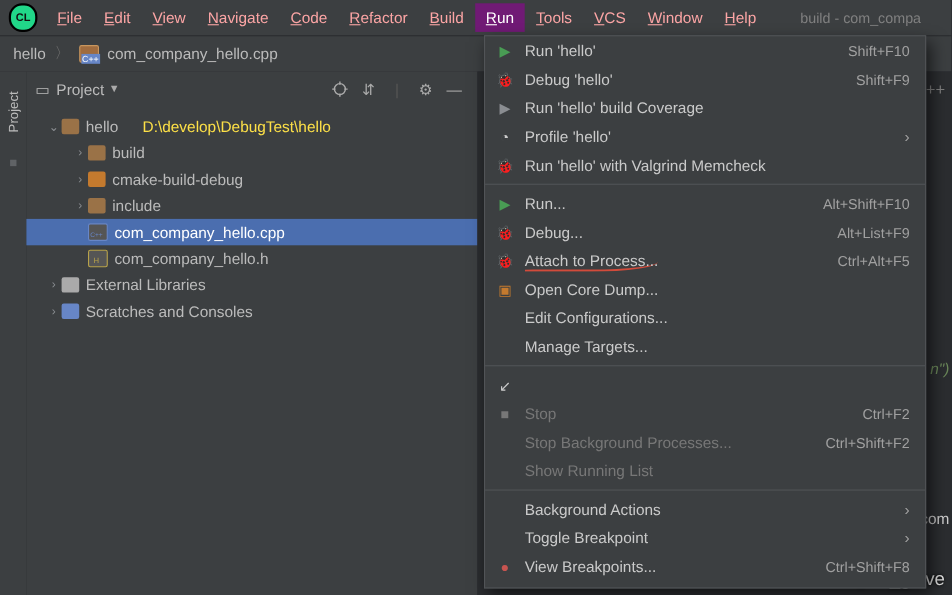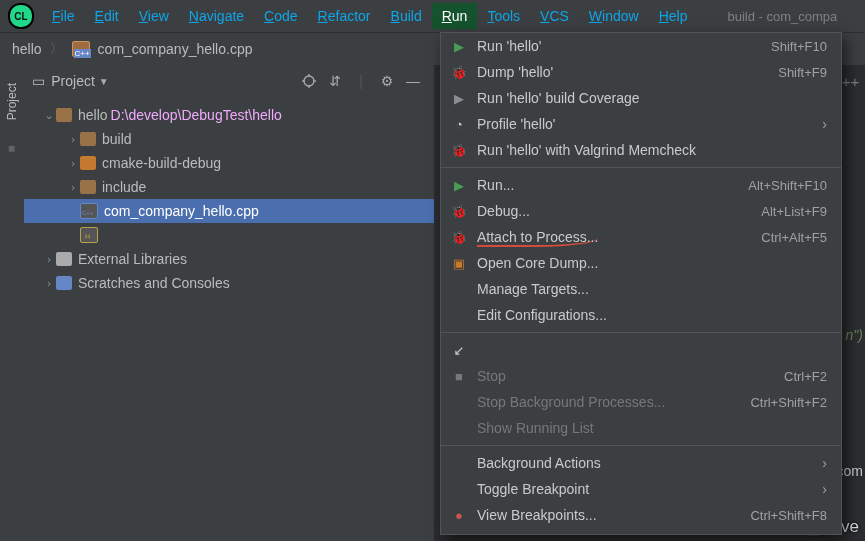--- a/index.html
+++ b/index.html
@@ -1,19 +1,19 @@
 <!DOCTYPE html>
 <html><head>
 <meta charset="utf-8">
 <style>
 html,body{margin:0;padding:0;width:865px;height:541px;overflow:hidden;background:#2b2d30;font-family:"Segoe UI",sans-serif;font-size:14px;color:#bbbbbb;user-select:none}
 .menubar{display:flex;align-items:center;height:32px;background:#3c3f41}
 .app-icon{width:22px;height:22px;margin:0 8px;background:#21d789;border:2px solid #000;border-radius:12px;display:flex;align-items:center;justify-content:center;font-size:10px;font-weight:bold;color:#111}
-.menubar .mi{padding:5px 10px;cursor:pointer;color:#0ea5e9}
-.menubar .mi.on{background:#14532d;color:#fff}
+.menubar .mi{padding:5px 10px;cursor:pointer;color:#fca5a5}
+.menubar .mi.on{background:#701a75;color:#fff}
 .menubar .mi u{text-decoration-thickness:1px}
 .title-text{margin-left:30px;color:#808080;font-size:13px}
 .crumb{display:flex;align-items:center;height:32px;background:#3c3f41;border-top:1px solid #2b2d30;padding-left:12px;gap:8px}
 .crumb .sep{color:#707070}
 .crumb-icon{width:16px;height:14px;background:#a06c3f;border:1px solid #c8965e;border-radius:2px;position:relative}
 .crumb-icon small{position:absolute;bottom:-2px;left:1px;font-size:8px;color:#fff;background:#6786c7;padding:0 1px}
 .body{display:flex;height:calc(100% - 64px)}
 .sidebar{width:24px;background:#3c3f41;display:flex;flex-direction:column;align-items:center;padding-top:12px;gap:10px}
 .sidebar .vtab{writing-mode:vertical-rl;transform:rotate(180deg);font-size:12px;color:#bbbbbb;padding:6px 0}
 .sidebar .dim{color:#606366}
@@ -30,21 +30,21 @@
 .row .ic{width:16px;height:14px;margin-right:6px;flex-shrink:0}
 .fold{background:#9a7247;border-radius:2px}
 .fold.or{background:#c47a2e}
 .file-c{background:linear-gradient(135deg,#ff4b4b,#ffb14b,#4bff7a,#4bb2ff);border-radius:2px}
 .file-cpp{background:#555;border:1px solid #6786c7;border-radius:2px}
 .file-cpp::after{content:"C++";font-size:6px;color:#6786c7;position:relative;top:-2px;left:1px}
 .file-h{background:#555;border:1px solid #b8a34a;border-radius:2px}
 .file-h::after{content:"H";font-size:7px;color:#b8a34a;position:relative;top:-2px;left:4px}
 .lib{background:#aaa;border-radius:2px}
 .scr{background:#6786c7;border-radius:2px}
-.row .dim{color:#f0abfc;margin-left:3px}
+.row .dim{color:#fde047;margin-left:22px}
 .pad0{padding-left:18px}.pad1{padding-left:42px}
 .editor{flex:1;background:#2b2d30;position:relative}
 .editor .hint{position:absolute;top:8px;right:6px;color:#808080;font-size:15px;font-style:italic}
 .editor .frag{position:absolute;right:2px;top:262px;color:#6a8759;font-style:italic}
 .editor .frag2{position:absolute;right:2px;top:398px;color:#ccc}
 .watermark{position:absolute;right:6px;bottom:4px;color:#dedede;font-size:17px;text-shadow:0 0 3px #000}
 .menu{position:absolute;left:440px;top:32px;width:400px;background:#3c3f41;border:1px solid #515457;box-shadow:4px 6px 14px rgba(0,0,0,0.6);z-index:50;padding-bottom:6px}
 .msep{height:1px;background:#515457;margin:4px 0}
 .mit{display:flex;align-items:center;height:26px;padding:0 14px 0 8px;cursor:pointer;color:#cacaca}
 .mit.dis{color:#777}
@@ -133,20 +133,21 @@
           <span>include</span>
         </div>
         <div class="row pad1 sel">
           <span class="ar"></span>
           <span class="ic file-cpp"></span>
           <span>com_company_hello.cpp</span>
         </div>
         <div class="row pad1">
           <span class="ar"></span>
           <span class="ic file-h"></span>
+          <span>com_company_hello.h</span>
         </div>
         <div class="row pad0">
           <span class="ar">›</span>
           <span class="ic lib"></span>
           <span>External Libraries</span>
         </div>
         <div class="row pad0">
           <span class="ar">›</span>
           <span class="ic scr"></span>
           <span>Scratches and Consoles</span>
@@ -162,21 +163,21 @@
 </div>
 
 <div class="menu" id="runmenu">
     <div class="mit">
       <span class="mic play">▶</span>
       <span class="txt">Run 'hello'</span>
       <span class="sc">Shift+F10</span>
     </div>
     <div class="mit">
       <span class="mic bug">🐞</span>
-      <span class="txt">Dump 'hello'</span>
+      <span class="txt">Debug 'hello'</span>
       <span class="sc">Shift+F9</span>
     </div>
     <div class="mit">
       <span class="mic cov">▶</span>
       <span class="txt">Run 'hello' build Coverage</span>
     </div>
     <div class="mit">
       <span class="mic prof">◔</span>
       <span class="txt">Profile 'hello'</span>
       <span class="sub">›</span>
@@ -200,25 +201,25 @@
       <span class="mic bug">🐞</span>
       <span class="txt"><span class="underline-red">Attach to Process...</span></span>
       <span class="sc">Ctrl+Alt+F5</span>
     </div>
     <div class="mit">
       <span class="mic core">▣</span>
       <span class="txt">Open Core Dump...</span>
     </div>
     <div class="mit">
       <span class="mic "></span>
+      <span class="txt">Edit Configurations...</span>
+    </div>
+    <div class="mit">
+      <span class="mic "></span>
       <span class="txt">Manage Targets...</span>
-    </div>
-    <div class="mit">
-      <span class="mic "></span>
-      <span class="txt">Edit Configurations...</span>
     </div>
     <div class="msep"></div>
     <div class="mit">
       <span class="mic import">↙</span>
     </div>
     <div class="mit dis">
       <span class="mic stop">■</span>
       <span class="txt">Stop</span>
       <span class="sc">Ctrl+F2</span>
     </div>

